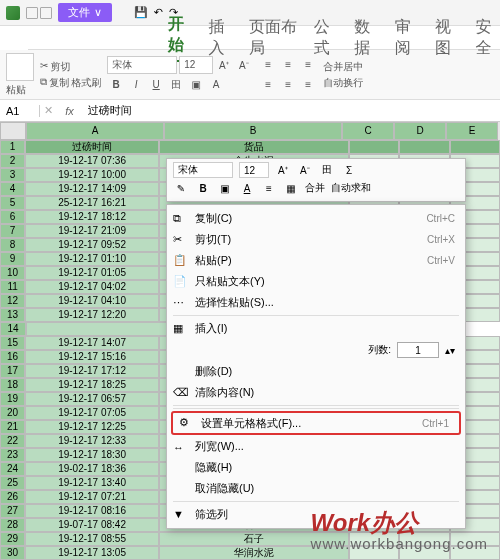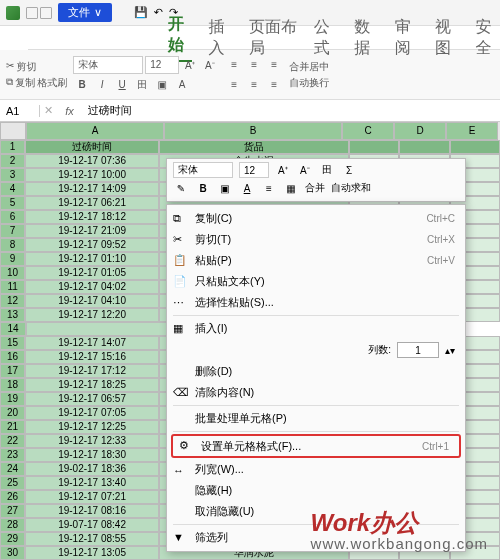--- a/index.html
+++ b/index.html
@@ -1,20 +1,20 @@
 <!DOCTYPE html>
 <html><head>
 <meta charset="utf-8">
 <style>
 * { box-sizing: border-box; margin: 0; padding: 0; font-family: "Microsoft YaHei", sans-serif; }
 body { background: #fff; width: 500px; height: 560px; overflow: hidden; position: relative; }
 
 .titlebar { height: 26px; background: #f4f4f4; display: flex; align-items: center; padding: 0 6px; gap: 6px; font-size: 11px; border-bottom: 1px solid #ddd; }
 .titlebar .logo { width: 14px; height: 14px; background: linear-gradient(135deg,#4a9b4a,#2e7d2e); border-radius: 2px; }
-.titlebar .file-btn { background: #1d4ed8; color: #fff; padding: 2px 10px; border-radius: 2px; display: flex; align-items: center; gap: 4px; }
+.titlebar .file-btn { background: #8b5cf6; color: #fff; padding: 2px 10px; border-radius: 2px; display: flex; align-items: center; gap: 4px; }
 .titlebar .tabitems { display: flex; gap: 2px; }
 .titlebar .tb-icon { width: 12px; height: 12px; border: 1px solid #aaa; border-radius: 1px; }
 
 .ribbon-tabs { height: 24px; display: flex; align-items: center; padding-left: 140px; gap: 16px; font-size: 16px; color: #666; border-bottom: 1px solid #ddd; margin-left: 28px; }
 .ribbon-tabs .tab.active { color: #2e7d2e; font-weight: bold; border-bottom: 2px solid #2e7d2e; padding-bottom: 4px; }
 .ribbon-tabs .tab { cursor: pointer; }
 
 .ribbon { height: 50px; background: #f8f8f8; border-bottom: 1px solid #ddd; display: flex; align-items: center; padding: 4px 6px; gap: 6px; font-size: 10px; color: #555; }
 .ribbon .grp { display: flex; flex-direction: column; gap: 2px; }
 .ribbon .paste-big { width: 28px; height: 28px; border: 1px solid #ccc; background: #fff; }
@@ -93,20 +93,24 @@
   <span class="tab">页面布局</span>
   <span class="tab">公式</span>
   <span class="tab">数据</span>
   <span class="tab">审阅</span>
   <span class="tab">视图</span>
   <span class="tab">安全</span>
 </div>
 
 <div class="ribbon">
   <div class="grp">
+    <div class="paste-big"></div>
+    <span>粘贴</span>
+  </div>
+  <div class="grp">
     <div class="icon-row">
         <span>✂</span>
         <span>剪切</span>
       </div>
     <div class="icon-row">
         <span>⧉</span>
         <span>复制</span>
         <span>格式刷</span>
       </div>
   </div>
@@ -202,21 +206,21 @@
       <div class="row data">
         <div class="rh">4</div>
 <div class="cell A">19-12-17 14:09</div>
 <div class="cell B"></div>
 <div class="cell C"></div>
 <div class="cell D"></div>
 <div class="cell E"></div>
       </div>
       <div class="row data">
         <div class="rh">5</div>
-<div class="cell A">19-12-17 06:21</div>
+<div class="cell A">25-12-17 16:21</div>
 <div class="cell B"></div>
 <div class="cell C"></div>
 <div class="cell D"></div>
 <div class="cell E"></div>
       </div>
       <div class="row data">
         <div class="rh">6</div>
 <div class="cell A">19-12-17 18:12</div>
 <div class="cell B">金牛水泥</div>
 <div class="cell C"></div>
@@ -481,23 +485,20 @@
     <span>▴▾</span>
   </div>
   <div class="mi">
       <span>删除(D)</span>
     </div>
   <div class="mi">
       <span class="mi-ico">⌫</span>
       <span>清除内容(N)</span>
     </div>
   <div class="sep"></div>
-  <div class="mi">
-      <span>批量处理单元格(P)</span>
-    </div>
   <div class="sep"></div>
   <div class="mi highlighted">
       <span class="mi-ico">⚙</span>
       <span>设置单元格格式(F)...</span>
       <span class="sc">Ctrl+1</span>
     </div>
   <div class="mi">
       <span class="mi-ico">↔</span>
       <span>列宽(W)...</span>
     </div>

